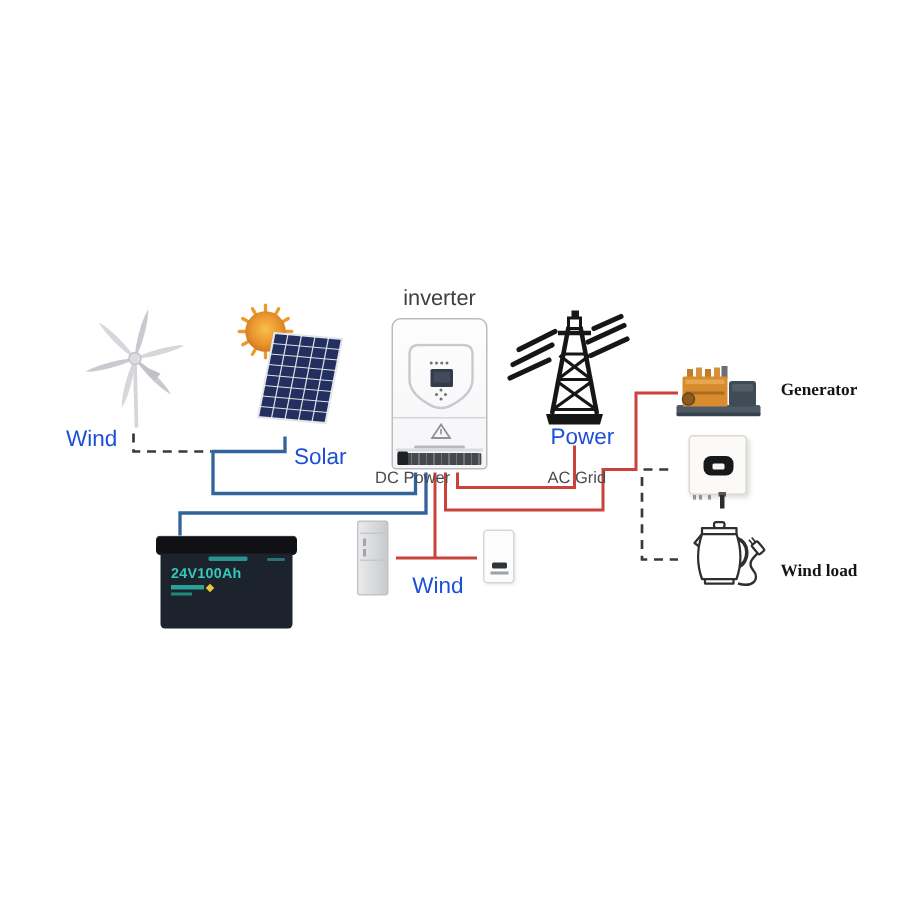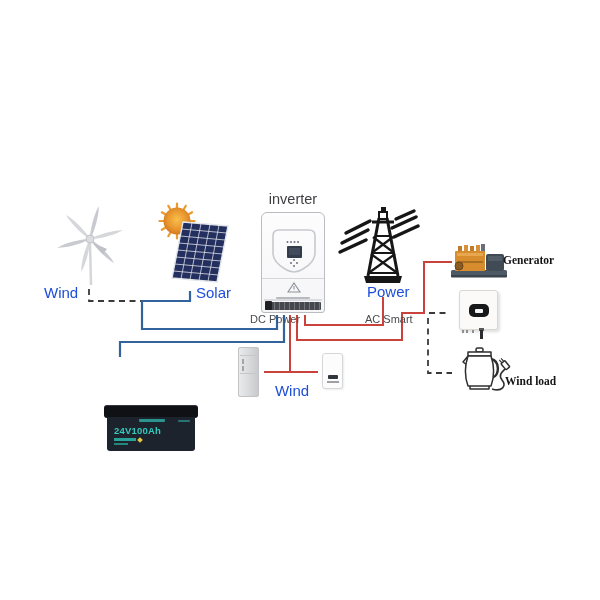--- a/index.html
+++ b/index.html
@@ -2,21 +2,21 @@
 <html><head>
 <meta charset="utf-8">
 <style>
   html,body{margin:0;padding:0;background:#fff;}
   #stage{position:relative;width:600px;height:600px;background:#ffffff;overflow:hidden;
          font-family:"Liberation Sans",sans-serif;}
   .abs{position:absolute;}
   .label{position:absolute;color:#1d4ed8;font-size:15px;white-space:nowrap;}
   .wire-label{position:absolute;color:#4a4b4f;font-size:11px;white-space:nowrap;padding-left:44px;}
   .label-bold{position:absolute;color:#141414;font-family:"Liberation Serif",serif;
-              font-weight:bold;font-size:11.5px;text-align:left;line-height:13.5px;white-space:nowrap;}
+              font-weight:bold;font-size:11.5px;text-align:center;line-height:13.5px;white-space:nowrap;}
   
   .inverter-box{position:absolute;left:261px;top:212px;width:64px;height:101px;
       background:linear-gradient(#fdfdfe,#f5f5f7);border:1px solid #b9bcc0;
       border-radius:6px 6px 3px 3px;box-sizing:border-box;}
   .inv-divider{position:absolute;left:0;right:0;top:65px;height:1px;background:#d4d6d9;}
   .inv-display{position:absolute;left:25px;top:33px;width:15px;height:12px;background:#343c4a;border-radius:1px;}
   .inv-display-inner{position:absolute;left:2px;top:2px;right:2px;bottom:3px;background:#414b5c;}
   .inv-smudge{position:absolute;left:14px;top:84px;width:34px;height:2px;background:#b7babe;border-radius:1px;}
   .inv-strip{position:absolute;left:3px;right:3px;bottom:2px;height:8px;background:#45494d;
       background-image:repeating-linear-gradient(90deg,#45494d 0 4px,#70747a 4px 5px);border-radius:1px;}
@@ -24,21 +24,21 @@
   .inv-topline{position:absolute;left:2px;right:2px;bottom:11px;height:2px;background:#dadcdf;}
   
   .gci-box{position:absolute;left:459px;top:290px;width:39px;height:40px;background:#fbfaf8;
       border:1px solid #dbd8d2;border-radius:3px;box-shadow:1.5px 2px 3px rgba(0,0,0,0.13);box-sizing:border-box;}
   .gci-display{position:absolute;left:9px;top:13px;width:20px;height:13px;background:#17181a;border-radius:5px;}
   .gci-led{position:absolute;left:6px;top:5px;width:8px;height:3.5px;background:#f4f4f4;border-radius:1px;}
   .gci-tick{position:absolute;width:2px;height:3px;background:#8f9094;}
   .gci-antenna{position:absolute;left:480px;top:330px;width:2.5px;height:9px;background:#2c2c2e;}
   .gci-antenna-cap{position:absolute;left:478.5px;top:328px;width:5.5px;height:3px;background:#58595c;}
   
-  .battery{position:absolute;left:106px;top:357px;width:90px;height:46px;margin-top:48px;}
+  .battery{position:absolute;left:106px;top:357px;width:90px;height:62px;}
   .battery-lid{position:absolute;left:-2px;right:-2px;top:0;height:13px;background:#101114;
       border-radius:3px;border-top:1px solid #34373d;box-sizing:border-box;}
   .battery-body{position:absolute;left:1px;right:1px;top:12px;bottom:0;background:#1d232c;
       border-radius:0 0 3px 3px;}
   .battery-brand{position:absolute;left:32px;top:2px;width:26px;height:3px;background:#2fb9ae;opacity:.75;border-radius:1px;}
   .battery-brand2{position:absolute;right:5px;top:2.5px;width:12px;height:2.5px;background:#2fb9ae;opacity:.55;border-radius:1px;}
   .battery-cap{position:absolute;left:7px;top:8px;color:#35c8bd;font-weight:bold;font-size:9.5px;letter-spacing:.2px;}
   .battery-bar1{position:absolute;left:7px;top:21px;width:22px;height:3px;background:#2aa298;}
   .battery-bar2{position:absolute;left:7px;top:26px;width:14px;height:2px;background:#23877e;}
   .battery-spark{position:absolute;left:31px;top:21px;width:4px;height:4px;background:#e8c93e;transform:rotate(45deg);}
@@ -138,21 +138,21 @@
         <line x1="69" y1="26.2" x2="58" y2="82.2"></line>
       <line x1="31.6" y1="30" x2="76.6" y2="34"></line>
         <line x1="30.3" y1="37" x2="75.3" y2="41"></line>
       <line x1="28.9" y1="44" x2="73.9" y2="48"></line>
         <line x1="27.5" y1="51" x2="72.5" y2="55"></line>
       <line x1="26.1" y1="58" x2="71.1" y2="62"></line>
         <line x1="24.8" y1="65" x2="69.8" y2="69"></line>
       <line x1="23.4" y1="72" x2="68.4" y2="76"></line>
     </g>
   </svg>
-  <div class="label" style="left:196px;top:284px;">Solar</div>
+  <div class="label" style="left:196px;top:296px;">Solar</div>
 
   <div class="label" style="left:261px;top:191px;width:64px;text-align:center;font-size:14.5px;color:#3e3f43;">inverter</div>
   <div class="inverter-box">
     <svg class="abs" style="left:10px;top:16px;" width="44" height="48" viewBox="0 0 44 48">
       <path d="M7,1 H37 Q43,1 43,7 V24 Q43,33 31,40 Q22,46 13,40 Q1,33 1,24 V7 Q1,1 7,1 Z" fill="none" stroke="#c6c9cd" stroke-width="1.6"></path>
       <g fill="#6d7177">
         <circle cx="15.5" cy="13" r="1"></circle>
           <circle cx="19" cy="13" r="1"></circle>
         <circle cx="22.5" cy="13" r="1"></circle>
           <circle cx="26" cy="13" r="1"></circle>
@@ -169,21 +169,21 @@
     <svg class="abs" style="left:25px;top:69px;" width="14" height="11" viewBox="0 0 14 11">
       <path d="M7,1 L13,10 H1 Z" fill="none" stroke="#8e9298" stroke-width="1.2"></path>
       <line x1="7" y1="4" x2="7" y2="7.5" stroke="#8e9298" stroke-width="1.1"></line>
     </svg>
     <div class="inv-smudge"></div>
     <div class="inv-topline"></div>
     <div class="inv-strip"></div>
     <div class="inv-strip-block"></div>
   </div>
   <div class="wire-label" style="left:206px;top:313px;">DC Power</div>
-  <div class="wire-label" style="left:321px;top:313px;">AC Smart</div>
+  <div class="wire-label" style="left:321px;top:313px;">AC Grid</div>
 
   <svg class="abs" style="left:336px;top:204px;" width="84" height="82" viewBox="0 0 84 82">
     <g stroke="#161616" stroke-linecap="round">
       <line x1="4" y1="48" x2="30" y2="36" stroke-width="3.4"></line>
       <line x1="6" y1="39" x2="32" y2="26" stroke-width="3.4"></line>
       <line x1="10" y1="29" x2="34" y2="17" stroke-width="3.4"></line>
       <line x1="56" y1="24" x2="80" y2="13" stroke-width="3.4"></line>
       <line x1="58" y1="33" x2="82" y2="22" stroke-width="3.4"></line>
       <line x1="60" y1="15" x2="78" y2="7" stroke-width="3.4"></line>
     </g>

